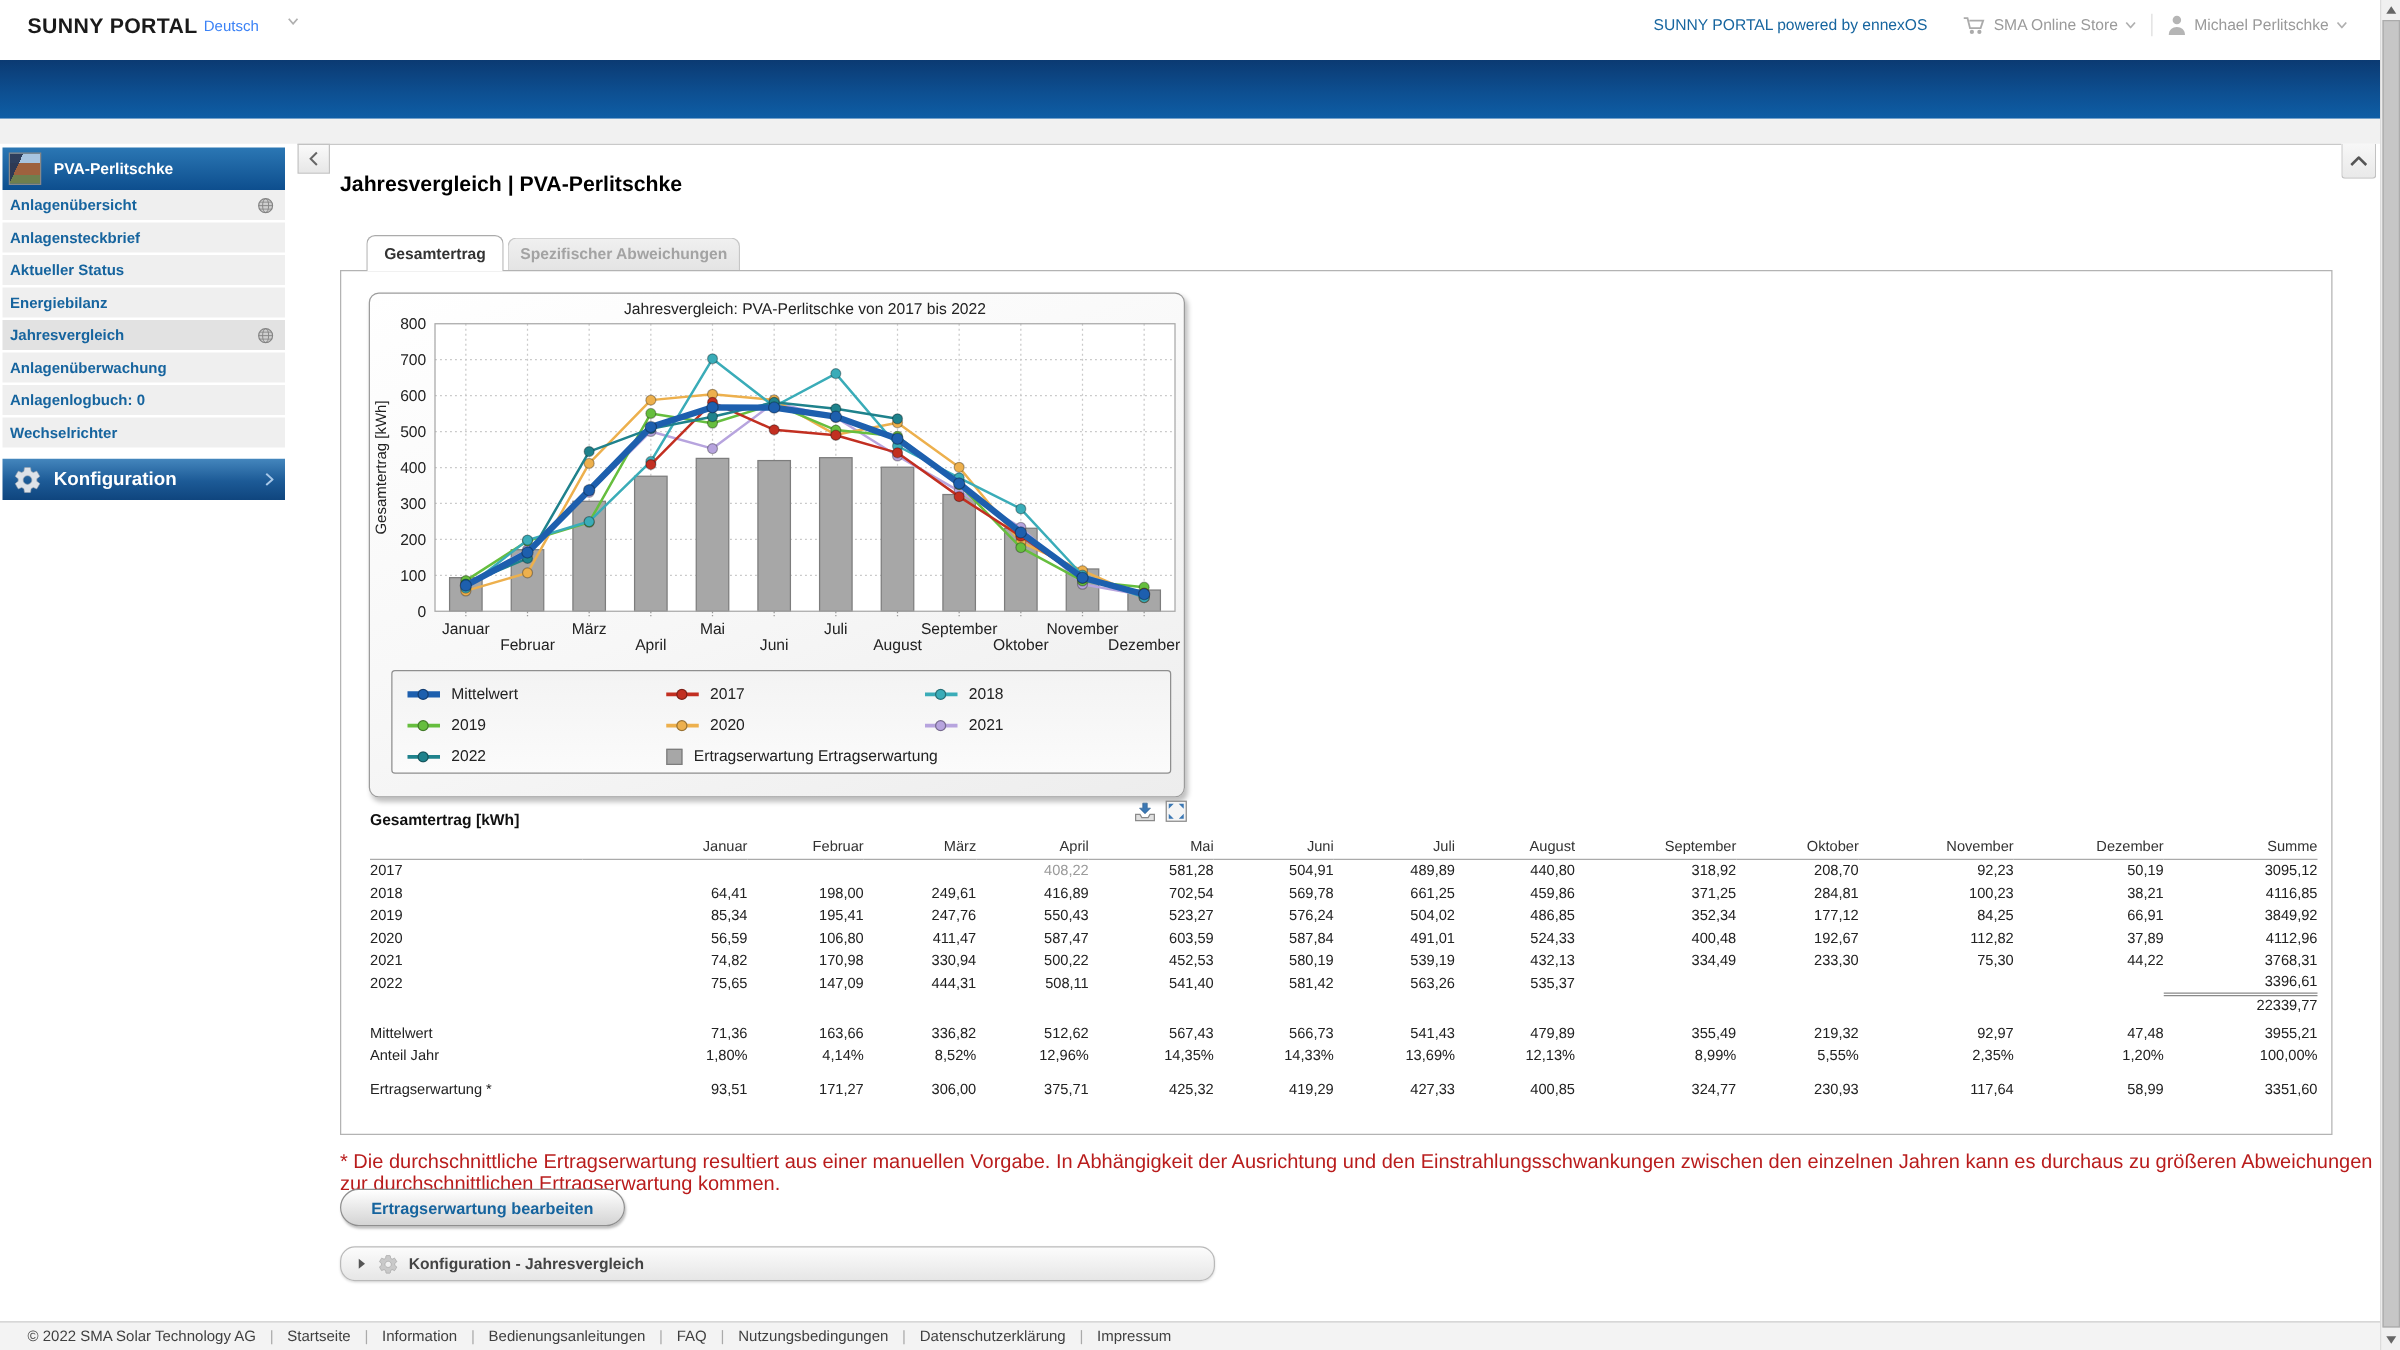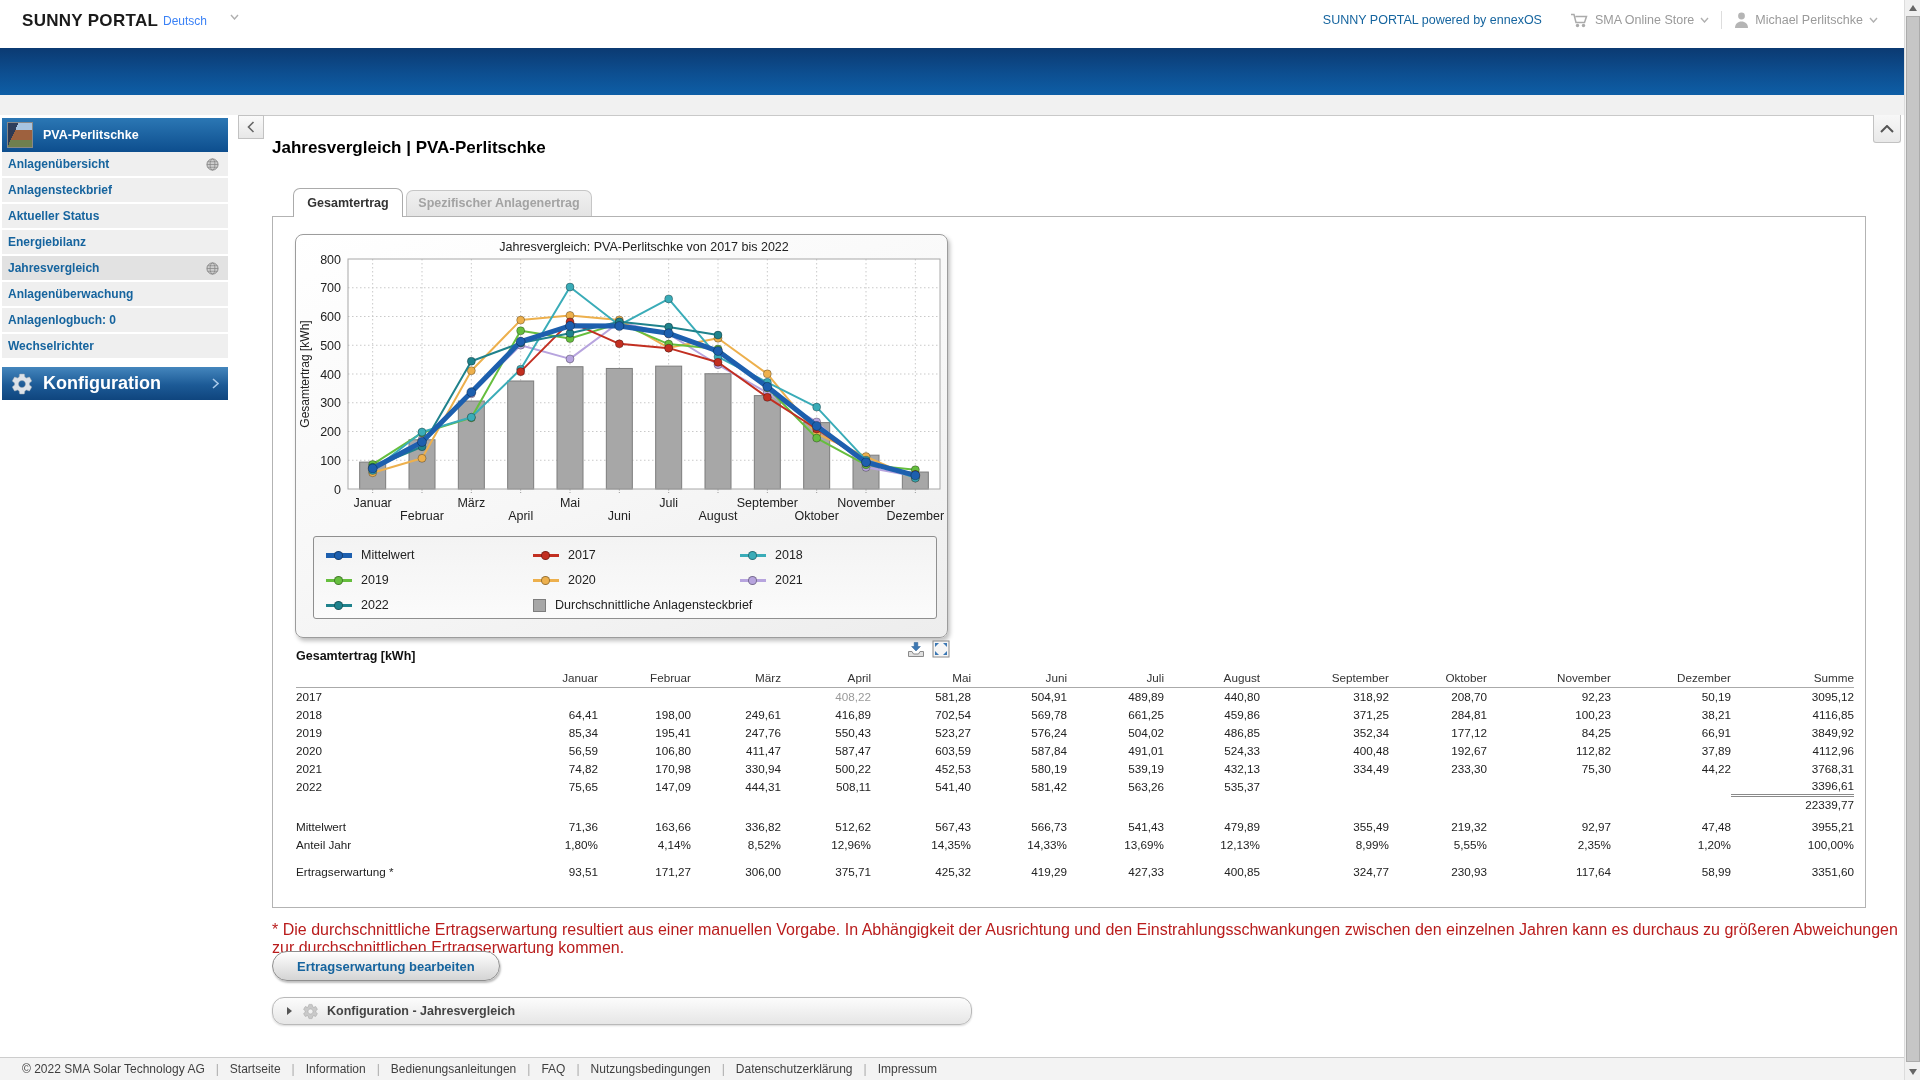--- a/index.html
+++ b/index.html
@@ -15,21 +15,21 @@
 .banner{left:0;top:48px;width:1920px;height:47px;background:linear-gradient(180deg,#0b3a72 0%,#0d4f91 55%,#0e5ea6 100%)}
 .grayband{left:0;top:95px;width:1904px;height:20px;background:#f1f1f1}
 .sidebar{left:2px;top:118px;width:226px}
 .s-header{height:34px;background:linear-gradient(180deg,#2b77b4,#0d4e8e);display:flex;align-items:center;color:#fff;font-weight:bold;font-size:12.5px}
 .s-thumb{width:26px;height:26px;margin:0 10px 0 5px;border:1px solid #888;background:
  linear-gradient(115deg, rgba(40,55,85,.95) 0 30%, rgba(40,55,85,0) 30%),
  linear-gradient(180deg,#a8c4e0 0 30%, #9e613e 30% 72%, #6f7f4e 72% 100%)}
 .s-item{height:24px;margin-bottom:2px;background:#efefef;color:#16649e;font-weight:bold;font-size:12px;line-height:24px;padding-left:6px;position:relative;cursor:pointer}
 .s-item.selected{background:#e2e2e2}
 .s-item .globe{position:absolute;right:9px;top:6px}
-.konfig{left:2px;top:367px;width:226px;height:33px;background:linear-gradient(180deg,#4486bd 0%,#1c5a96 55%,#0f457e 100%);display:flex;align-items:center;color:#fff;font-weight:bold;font-size:18px;position:absolute}
+.konfig{left:2px;top:367px;width:226px;height:33px;background:linear-gradient(180deg,#4486bd 0%,#1c5a96 55%,#0f457e 100%);display:flex;align-items:center;color:#fff;font-weight:bold;font-size:15px;position:absolute}
 .konfig .kchev{margin-left:auto;margin-right:9px}
 .topborder{left:238px;top:115px;width:1635px;height:1px;background:#c9c9c9}
 .collapse-btn{left:238px;top:115px;width:26px;height:24px;background:linear-gradient(#fafafa,#e7e7e7);border:1px solid #c2c2c2;display:flex;align-items:center;justify-content:center;cursor:pointer}
 .scrolltop-btn{left:1873px;top:115px;width:28px;height:28px;background:linear-gradient(#f7f7f7,#e9e9e9);border:1px solid #c2c2c2;border-top:none;border-radius:0 0 3px 3px;display:flex;align-items:center;justify-content:center;cursor:pointer}
 .page-title{left:272px;top:138px;font-size:17px;font-weight:bold;color:#000}
 .tab-active{left:293px;top:188px;width:110px;height:29px;background:#fff;border:1px solid #ababab;border-bottom:none;border-radius:7px 7px 0 0;z-index:3;font-weight:bold;font-size:12.5px;color:#333;text-align:center;line-height:28px;cursor:pointer}
 .tab-inactive{left:406px;top:190px;width:186px;height:26px;background:linear-gradient(#f0f0f0,#e4e4e4);border:1px solid #c6c6c6;border-bottom:none;border-radius:7px 7px 0 0;color:#a3a3a3;font-weight:bold;font-size:12.5px;text-align:center;line-height:25px;z-index:1;cursor:pointer}
 .panel{left:272px;top:216px;width:1594px;height:692px;background:#fff;border:1px solid #b3b3b3;z-index:2}
 .chartbox{position:absolute;left:22px;top:17px;width:653px;height:404px;border:1px solid #9c9c9c;border-radius:8px;background:linear-gradient(160deg,#ffffff 0%,#f7f7f7 55%,#ededed 100%);box-shadow:2px 3px 4px rgba(0,0,0,.25)}
 .legendbox{position:absolute;left:17px;top:301px;width:624px;height:83px;background:linear-gradient(#f3f3f3,#fbfbfb);border:1px solid #8f8f8f;border-radius:3px}
@@ -154,21 +154,21 @@
 </div>
 <div class="abs scrolltop-btn">
   <svg width="14" height="8">
       <polyline points="1,7 7,1 13,7" stroke="#555" stroke-width="2" fill="none"></polyline>
     </svg>
 </div>
 
 <div class="abs page-title">Jahresvergleich | PVA-Perlitschke</div>
 
 <div class="abs tab-active">Gesamtertrag</div>
-<div class="abs tab-inactive">Spezifischer Anlagenertrag</div>
+<div class="abs tab-inactive">Spezifischer Abweichungen</div>
 
 <div class="abs panel">
   <div class="chartbox">
     <svg id="chart-svg" width="653" height="404">
         <rect x="52" y="24" width="592" height="230" fill="#ffffff"></rect>
         <line x1="52" y1="225.25" x2="644" y2="225.25" stroke="#c9c9c9" stroke-width="1" stroke-dasharray="1.5,2.5"></line>
         <line x1="52" y1="196.5" x2="644" y2="196.5" stroke="#c9c9c9" stroke-width="1" stroke-dasharray="1.5,2.5"></line>
         <line x1="52" y1="167.75" x2="644" y2="167.75" stroke="#c9c9c9" stroke-width="1" stroke-dasharray="1.5,2.5"></line>
         <line x1="52" y1="139" x2="644" y2="139" stroke="#c9c9c9" stroke-width="1" stroke-dasharray="1.5,2.5"></line>
         <line x1="52" y1="110.25" x2="644" y2="110.25" stroke="#c9c9c9" stroke-width="1" stroke-dasharray="1.5,2.5"></line>
@@ -364,21 +364,21 @@
         </div>
         <div class="lg-item" style="left: 12px; top: 59px;">
           <span class="lg-marker">
             <span class="lg-line" style="background:#1f828c"></span>
             <span class="lg-dot" style="background:#1f828c"></span>
           </span>
           <span>2022</span>
         </div>
         <div class="lg-item" style="left: 219px; top: 59px;">
           <span class="lg-sq"></span>
-          <span>Durchschnittliche Anlagensteckbrief</span>
+          <span>Ertragserwartung Ertragserwartung</span>
         </div>
       </div>
   </div>
   <div class="chart-icons">
     <svg width="18" height="18" viewBox="0 0 18 18">
         <path d="M1.5 11.5h3.5l1.5 2.5h5l1.5-2.5h3.5v5h-15z" fill="#e0e0e0" stroke="#8a8a8a"></path>
         <path d="M7.2 2.5h3.6v4h2.6L9 11 4.6 6.5h2.6z" fill="#3c78b4" stroke="#2a5a8a" stroke-width="0.5"></path>
       </svg>
     <svg width="18" height="18" viewBox="0 0 18 18">
         <rect x="1" y="1" width="16" height="16" fill="#f5f5f5" stroke="#8a8a8a"></rect>

